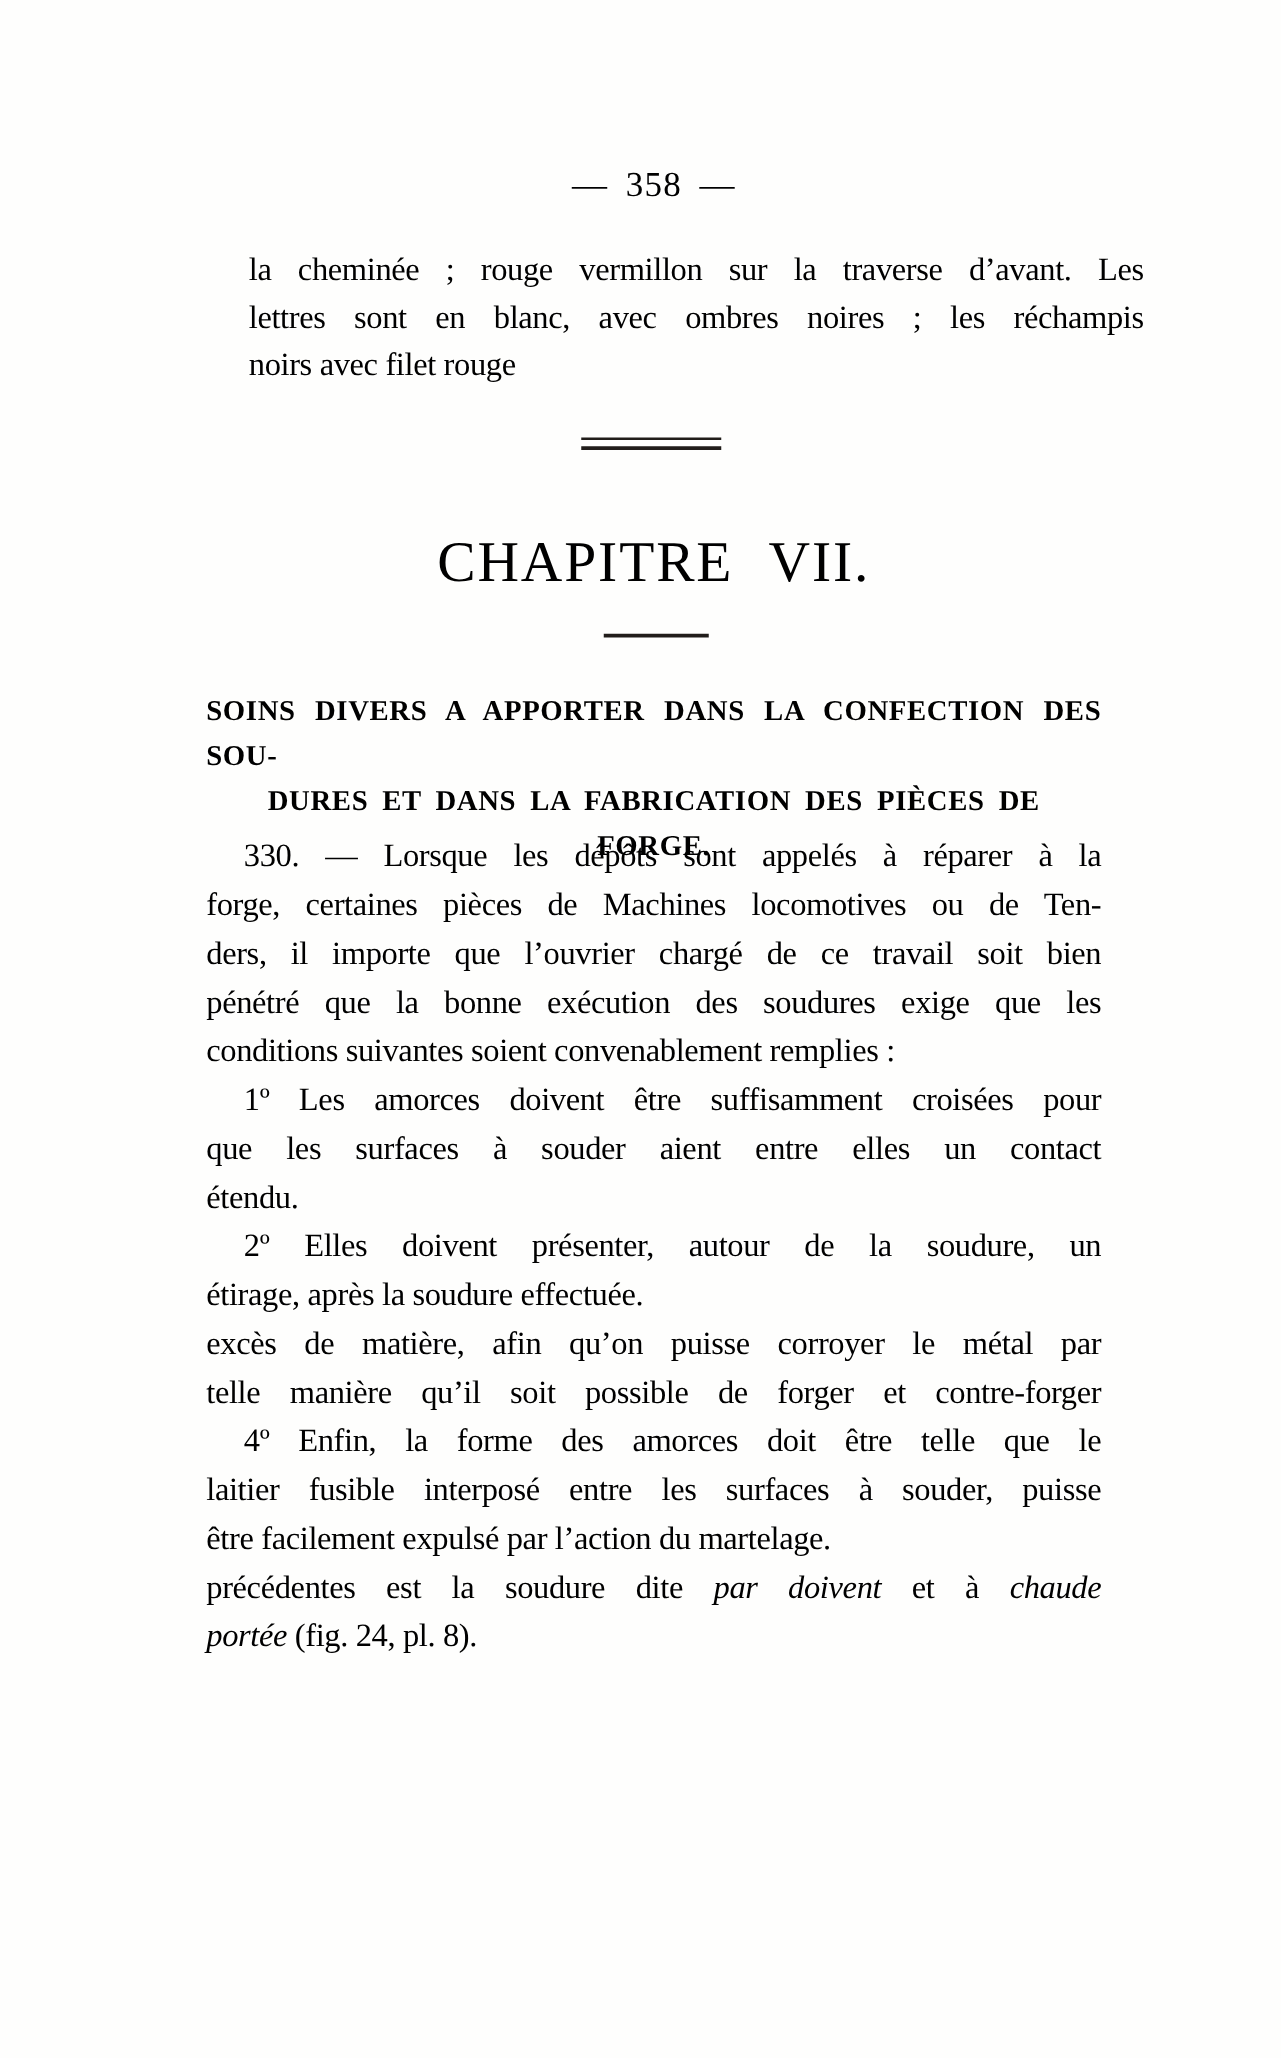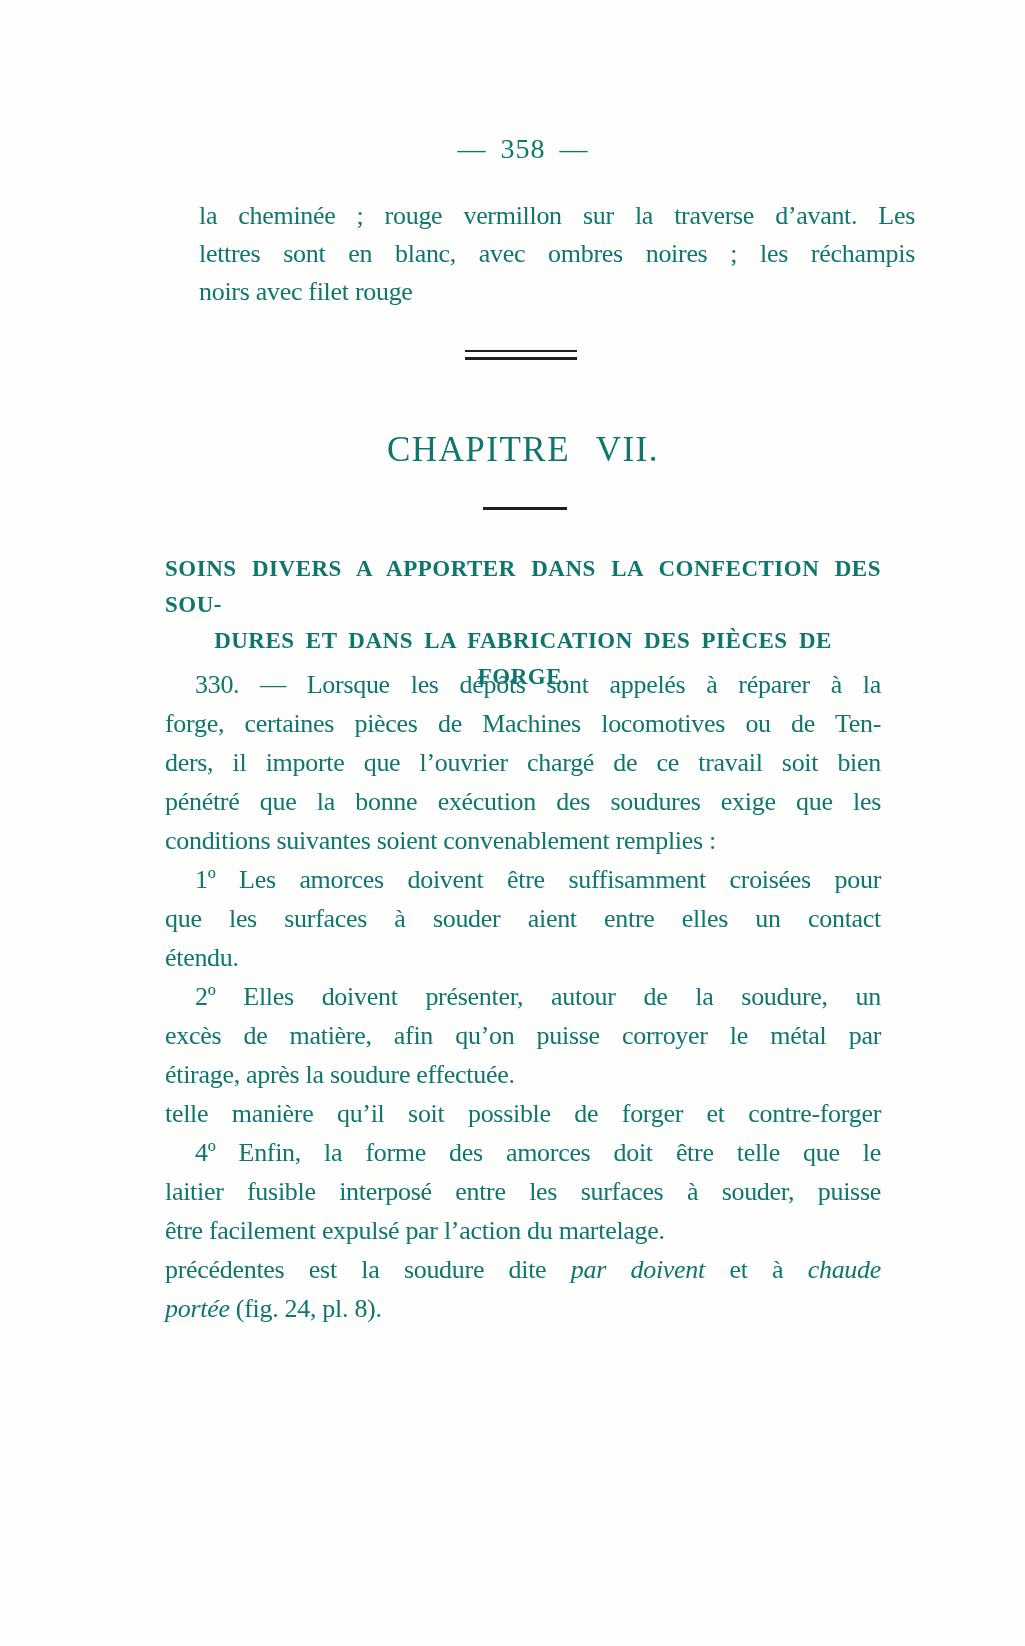--- a/index.html
+++ b/index.html
@@ -5,21 +5,21 @@
   html, body {
     margin: 0;
     padding: 0;
     background: #ffffff;
   }
   #page {
     position: relative;
     width: 1025px;
     height: 1646px;
     background: #fefefd;
-    color: #0f766e;
+    color: #000000;
     font-family: "Liberation Serif", serif;
     overflow: hidden;
   }
   #col {
     position: absolute;
     left: 165px;
     top: 0;
     width: 716px;
     height: 100%;
   }
@@ -49,21 +49,21 @@
     width: 112px;
     height: 5px;
     border-top: 2px solid #211d1a;
     border-bottom: 3px solid #211d1a;
   }
   .chapter-title {
     position: absolute;
     top: 430px;
     width: 100%;
     text-align: center;
-    font-size: 35px;
+    font-size: 46px;
     line-height: 40px;
     letter-spacing: 1.5px;
     word-spacing: 16px;
   }
   .chapter-rule {
     position: absolute;
     top: 507px;
     left: 318px;
     width: 84px;
     height: 3px;
@@ -136,22 +136,22 @@
     <div class="body-text">
         <div class="tline tl-indent"><span>330. — Lorsque les dépôts sont appelés à réparer à la</span></div>
         <div class="tline"><span>forge, certaines pièces de Machines locomotives ou de Ten-</span></div>
         <div class="tline"><span>ders, il importe que l’ouvrier chargé de ce travail soit bien</span></div>
         <div class="tline"><span>pénétré que la bonne exécution des soudures exige que les</span></div>
         <div class="tline tl-last"><span>conditions suivantes soient convenablement remplies :</span></div>
         <div class="tline tl-indent"><span>1º Les amorces doivent être suffisamment croisées pour</span></div>
         <div class="tline"><span>que les surfaces à souder aient entre elles un contact</span></div>
         <div class="tline tl-last"><span>étendu.</span></div>
         <div class="tline tl-indent"><span>2º Elles doivent présenter, autour de la soudure, un</span></div>
+        <div class="tline tl-last"><span>étirage, après la soudure effectuée.</span></div>
         <div class="tline"><span>excès de matière, afin qu’on puisse corroyer le métal par</span></div>
-        <div class="tline tl-last"><span>étirage, après la soudure effectuée.</span></div>
         <div class="tline"><span>telle manière qu’il soit possible de forger et contre-forger</span></div>
         <div class="tline tl-indent"><span>4º Enfin, la forme des amorces doit être telle que le</span></div>
         <div class="tline"><span>laitier fusible interposé entre les surfaces à souder, puisse</span></div>
         <div class="tline tl-last"><span>être facilement expulsé par l’action du martelage.</span></div>
         <div class="tline"><span>précédentes est la soudure dite </span><span class="it">par doivent</span><span> et à </span><span class="it">chaude</span></div>
         <div class="tline tl-last"><span class="it">portée</span><span> (fig. 24, pl. 8).</span></div>
       </div>
   </div>
 </div>
 

